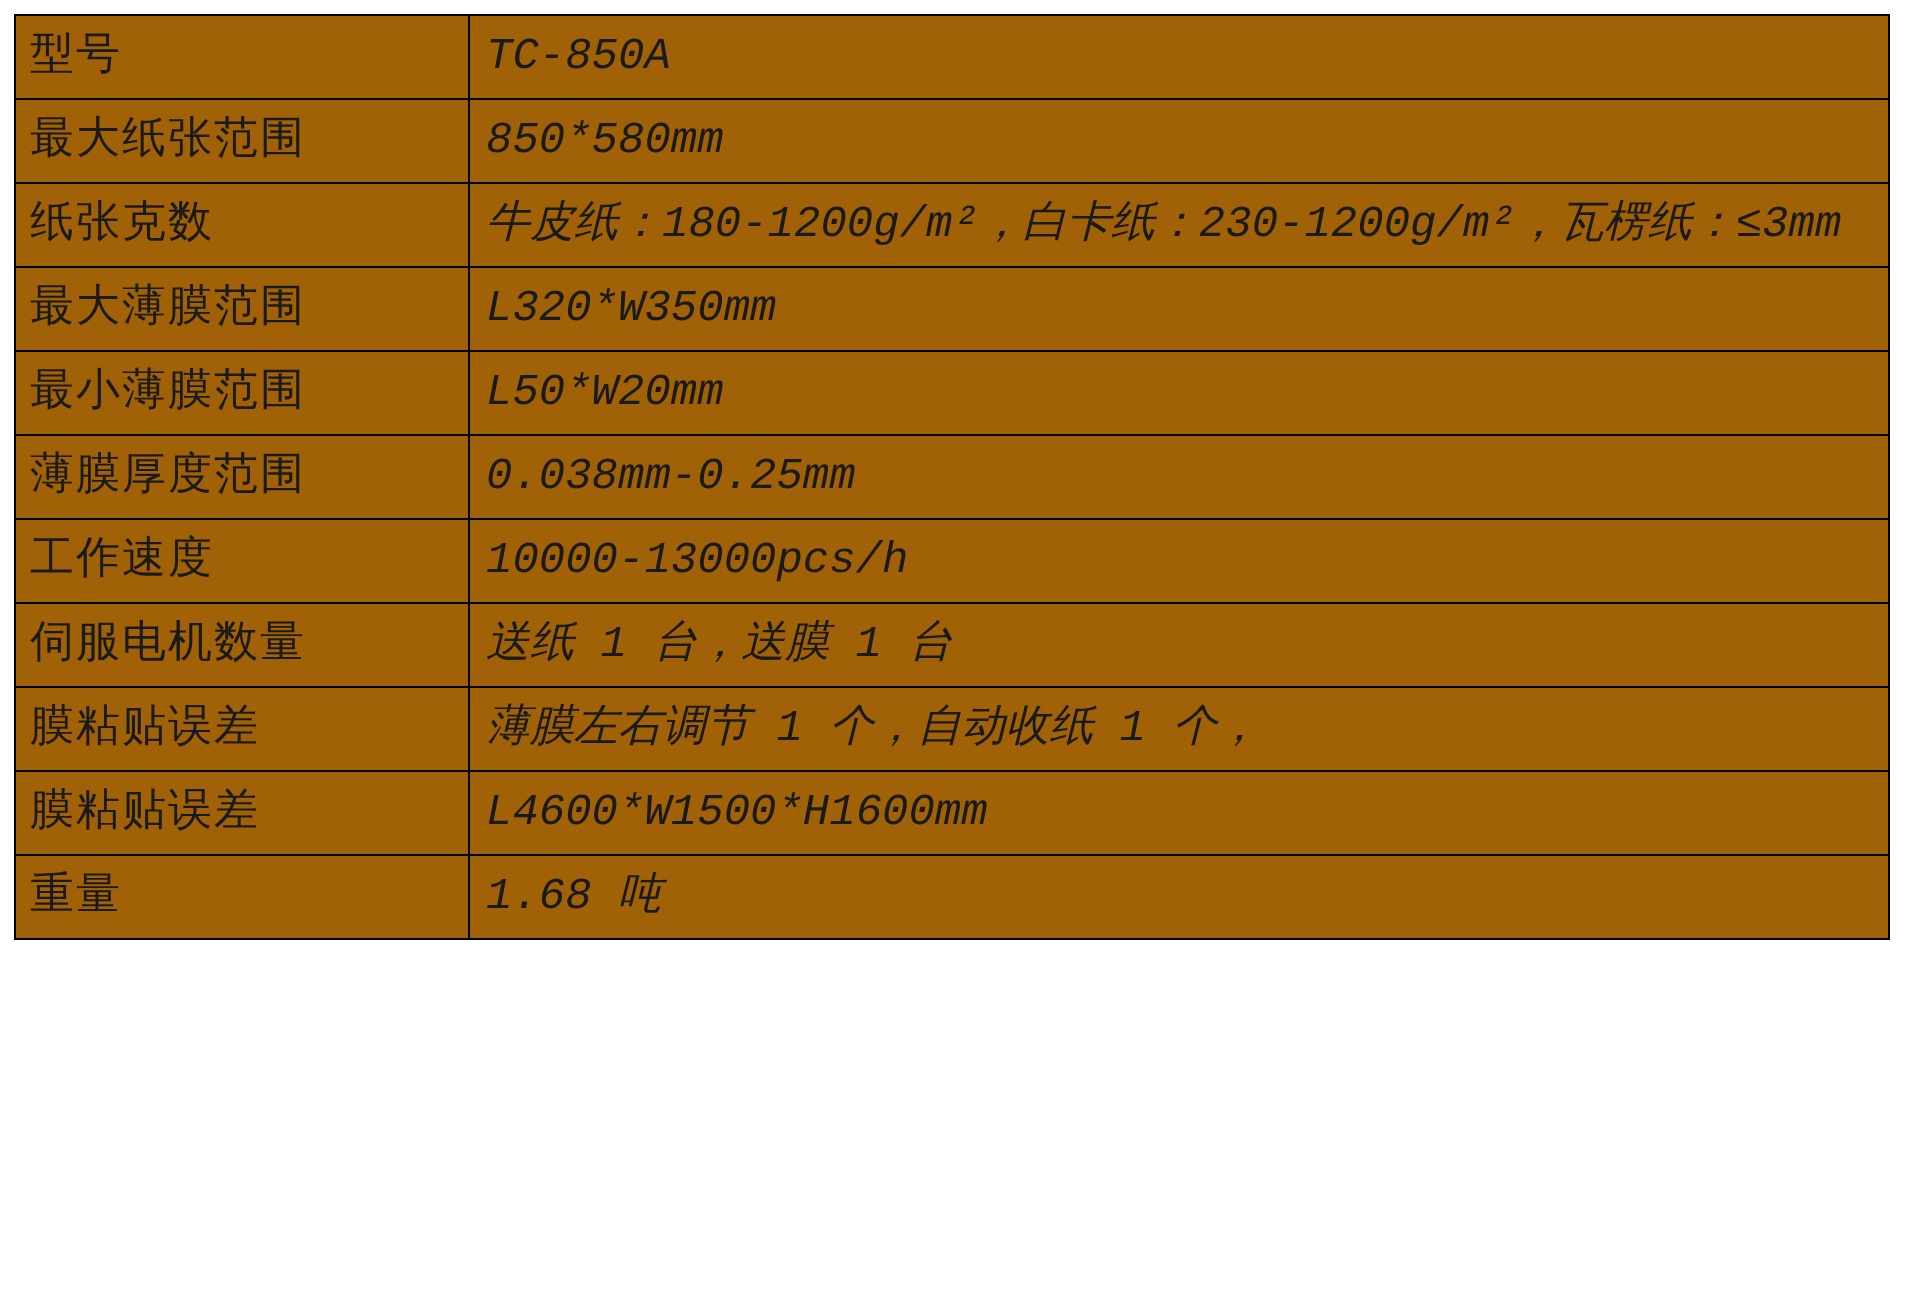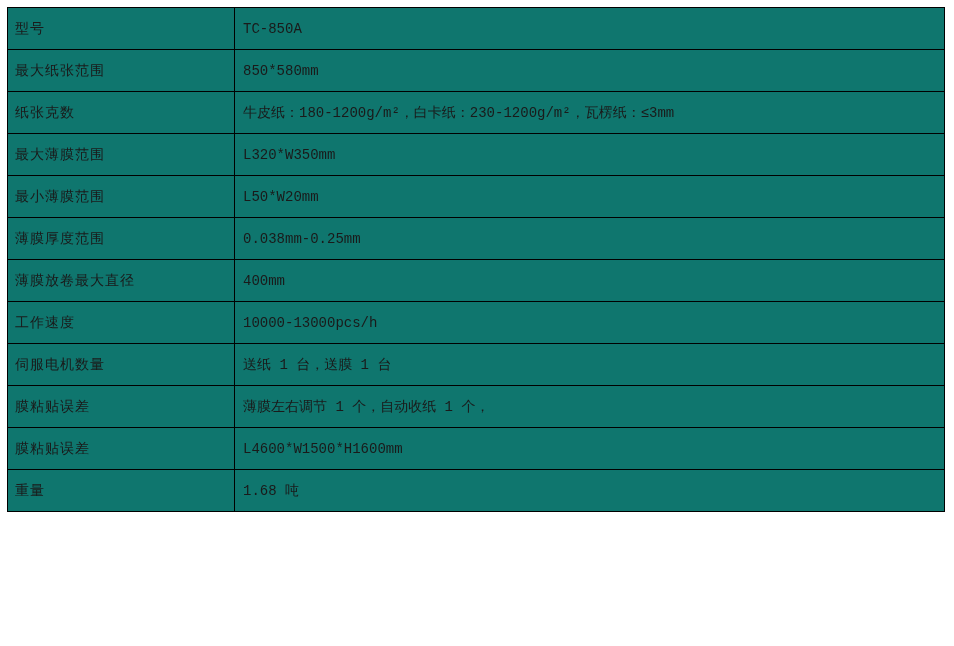--- a/index.html
+++ b/index.html
@@ -22,34 +22,35 @@
     top: 7px;
     width: 938px;
     border-collapse: collapse;
     table-layout: fixed;
     font-family: "Liberation Mono", "DejaVu Sans Mono", monospace;
     color: #1a1a1a;
   }
   table.spec-table td {
     border: 1px solid #000000;
     height: 41px;
-    font-size: 14px;
+    font-size: 22px;
     line-height: 1;
     vertical-align: middle;
     white-space: pre;
     overflow: hidden;
-    background: #0f766e;
+    background: #a16207;
   }
   td.label-cell {
     width: 219px;
     padding: 0 0 0 7px;
     letter-spacing: 1px;
   }
   td.value-cell {
     padding: 0 0 0 8px;
+    font-style: italic;
   }
 </style>
 </head>
 <body>
 
 <div class="page">
   <table class="spec-table">
     <tbody>
       <tr>
         <td class="label-cell">型号</td>
@@ -69,24 +70,20 @@
       </tr>
       <tr>
         <td class="label-cell">最小薄膜范围</td>
         <td class="value-cell">L50*W20mm</td>
       </tr>
       <tr>
         <td class="label-cell">薄膜厚度范围</td>
         <td class="value-cell">0.038mm-0.25mm</td>
       </tr>
       <tr>
-        <td class="label-cell">薄膜放卷最大直径</td>
-        <td class="value-cell">400mm</td>
-      </tr>
-      <tr>
         <td class="label-cell">工作速度</td>
         <td class="value-cell">10000-13000pcs/h</td>
       </tr>
       <tr>
         <td class="label-cell">伺服电机数量</td>
         <td class="value-cell">送纸 1 台，送膜 1 台</td>
       </tr>
       <tr>
         <td class="label-cell">膜粘贴误差</td>
         <td class="value-cell">薄膜左右调节 1 个，自动收纸 1 个，</td>

